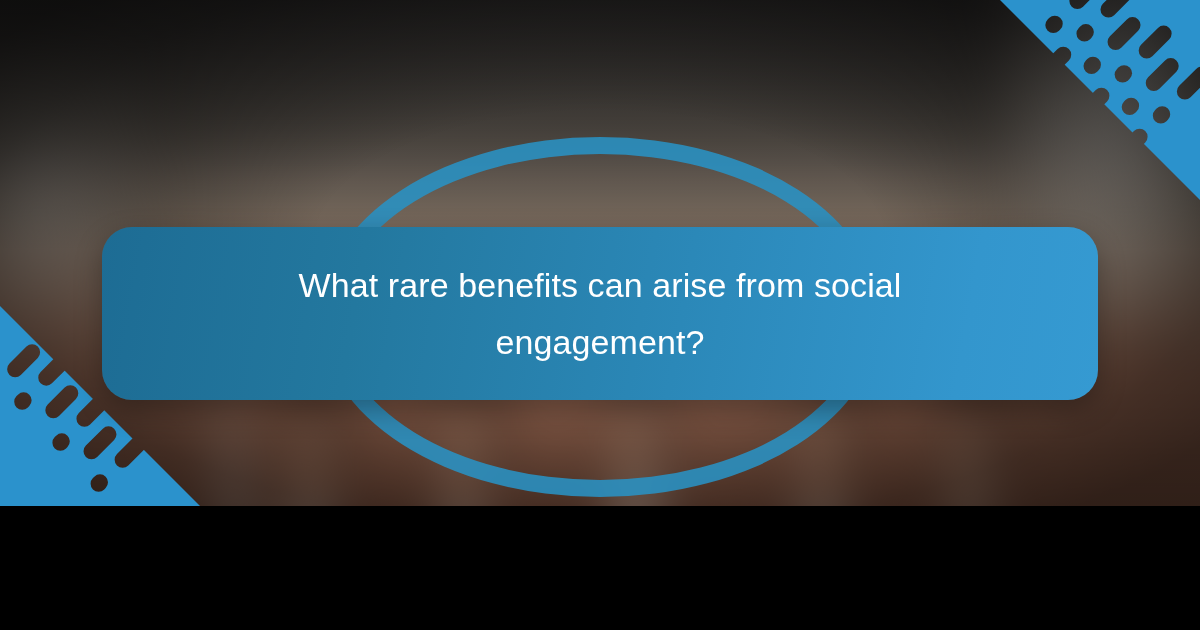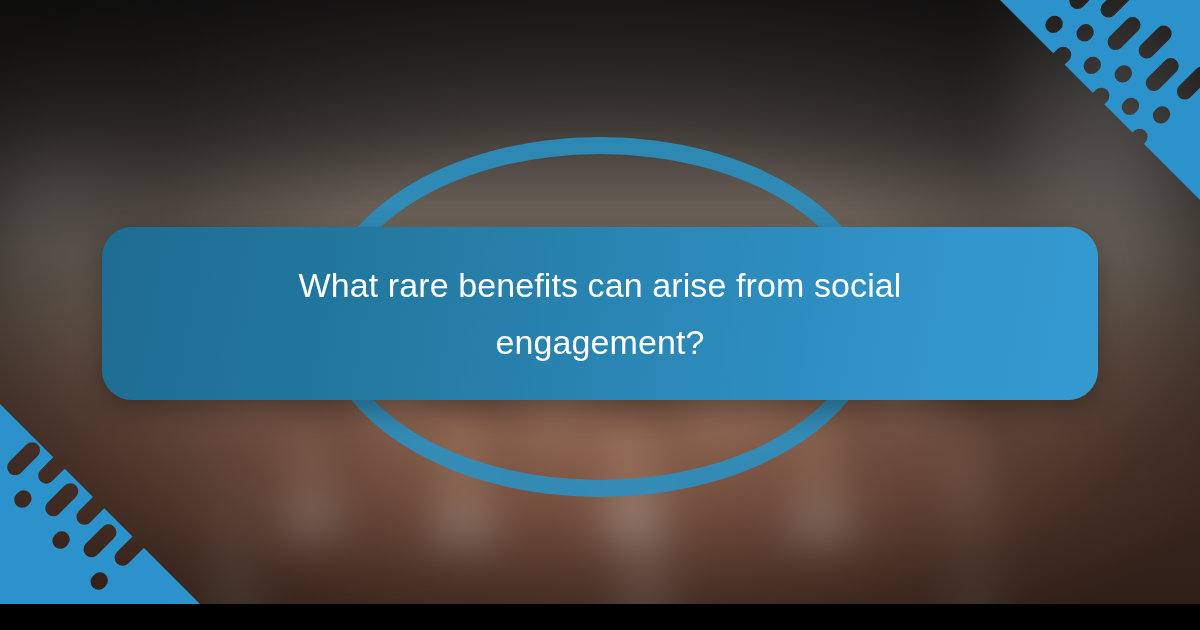--- a/index.html
+++ b/index.html
@@ -9,21 +9,21 @@
     background: #000;
   }
   body {
     font-family: "Liberation Sans", "DejaVu Sans", sans-serif;
   }
 
   
   #stage {
     position: relative;
     width: 1200px;
-    height: 604px;
+    height: 506px;
     overflow: hidden;
     background: #3a3430;
   }
 
   
   .bg-photo {
     position: absolute;
     inset: -60px;
     filter: blur(22px) saturate(0.95);
     transform: scale(1.06);

